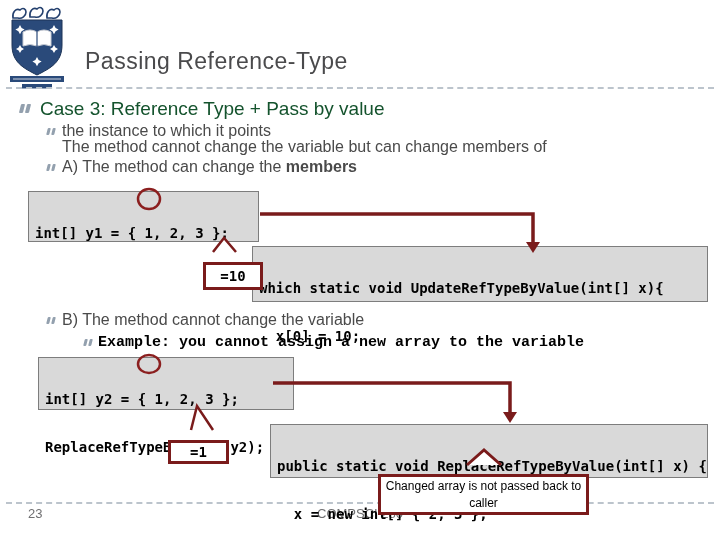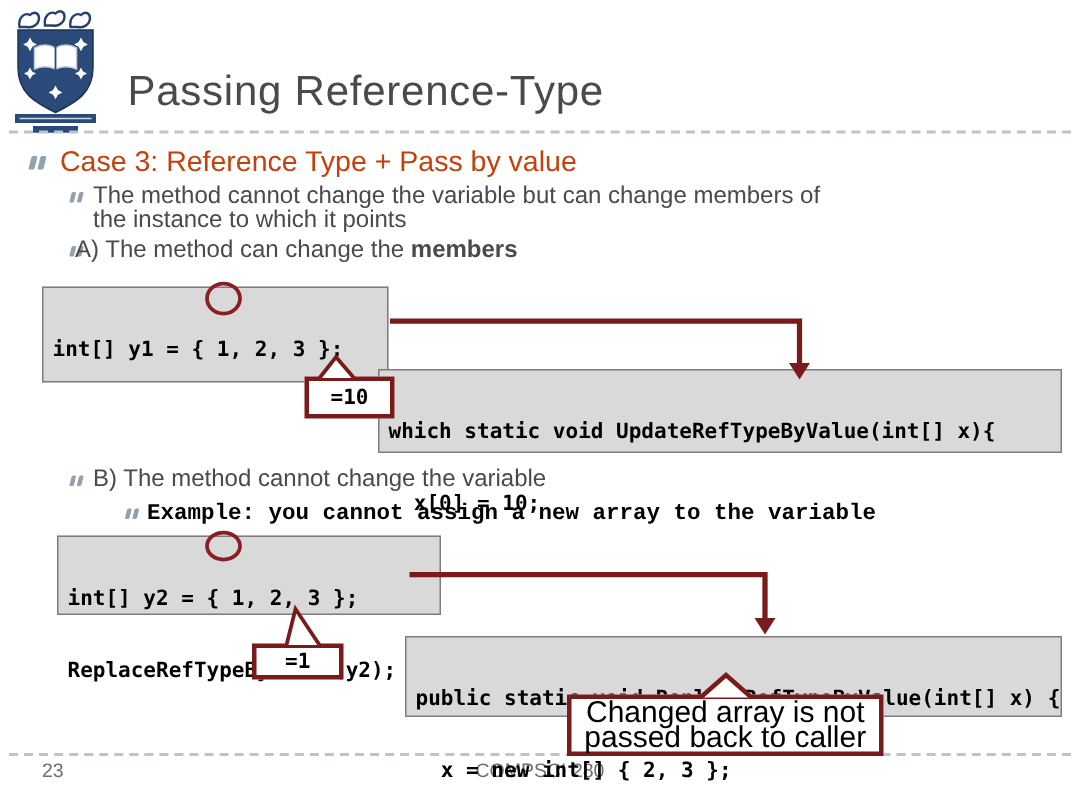--- a/index.html
+++ b/index.html
@@ -1,41 +1,41 @@
 <!DOCTYPE html>
 <html><head>
 <meta charset="utf-8">
 <style>
   html,body{margin:0;padding:0;background:#fff;}
   #slide{
     position:relative;width:720px;height:540px;background:#ffffff;
     font-family:"Liberation Sans",sans-serif;overflow:hidden;
   }
   .dashline{position:absolute;left:6px;right:6px;border-top:2px dashed #bcc4cc;height:0;}
-  #title{position:absolute;left:85px;top:44px;font-size:28px;line-height:34px;color:#4a4a4c;letter-spacing:.5px;}
+  #title{position:absolute;left:85px;top:44px;font-size:23px;line-height:34px;color:#4a4a4c;letter-spacing:.5px;}
   .bullet-text{position:absolute;color:#454547;}
-  .heading{font-size:19px;line-height:24px;color:#c2410c;}
+  .heading{font-size:19px;line-height:24px;color:#14532d;}
   .sub{font-size:16px;line-height:16px;color:#4a4a4a;}
   .example{font-size:15px;font-weight:bold;color:#000;font-family:Liberation Mono, monospace;}
   .qm{position:absolute;}
   .qm i{position:absolute;top:0;background:#93a0ae;transform:skewX(-14deg);border-radius:1px;}
   .qm.lg{width:13px;height:9px;}
   .qm.lg i{width:4px;height:9px;}
   .qm.lg i:nth-child(1){left:0;} .qm.lg i:nth-child(2){left:6px;}
   .qm.sm{width:10px;height:7px;}
   .qm.sm i{width:3px;height:7px;}
   .qm.sm i:nth-child(1){left:0;} .qm.sm i:nth-child(2){left:5px;}
   .code{
     position:absolute;background:#d9d9d9;border:1px solid #7d7d7d;box-sizing:border-box;
     font-family:"DejaVu Sans Mono",monospace;font-weight:bold;font-size:14px;line-height:16px;
     color:#000;white-space:pre;padding:1px 0 1px 6px;z-index:1;
   }
   .callout{
     position:absolute;background:#fff;border:3px solid #7a1b1b;box-sizing:border-box;
-    text-align:center;color:#000;z-index:4;
+    text-align:center;color:#000;z-index:4;margin-top:11px;
   }
   .callout.mono{font-family:"DejaVu Sans Mono",monospace;font-weight:bold;font-size:14px;}
   #overlay{position:absolute;left:0;top:0;width:720px;height:540px;z-index:5;pointer-events:none;}
   .footer-text{position:absolute;font-size:13px;color:#6f6f71;}
 </style>
 </head>
 <body>
 
 <div id="slide">
 
@@ -69,31 +69,31 @@
       <i></i>
       <i></i>
     </span>
   <div class="bullet-text heading" style="left:40px;top:97px">Case 3: Reference Type + Pass by value</div>
 
   <span class="qm sm" style="left:47px;top:128px">
       <i></i>
       <i></i>
     </span>
   <div class="bullet-text sub" style="left:62px;top:123px">
+    <div>the instance to which it points</div>
     <div>The method cannot change the variable but can change members of</div>
-    <div>the instance to which it points</div>
   </div>
 
   <span class="qm sm" style="left:47px;top:164px">
       <i></i>
       <i></i>
     </span>
-  <div class="bullet-text sub" style="left:50px;top:159px"><span>A) The method can change the </span><b>members</b></div>
+  <div class="bullet-text sub" style="left:62px;top:159px"><span>A) The method can change the </span><b>members</b></div>
 
-  <div class="code" style="left:28px;top:191px;width:231px;height:64px">
+  <div class="code" style="left:28px;top:191px;width:231px;height:51px">
     <div>int[] y1 = { 1, 2, 3 };</div>
   </div>
 
   <div class="code" style="left:252px;top:246px;width:456px;height:56px">
     <div>which static void UpdateRefTypeByValue(int[] x){</div>
     <div>  x[0] = 10;</div>
     <div>}</div>
   </div>
 
   <div class="callout mono" style="left:203px;top:251px;width:60px;height:28px;line-height:23px">=10</div>
@@ -116,21 +116,21 @@
   </div>
 
   <div class="code" style="left:270px;top:424px;width:438px;height:54px">
     <div>public static void ReplaceRefTypeByValue(int[] x) {</div>
     <div>  x = new int[] { 2, 3 };</div>
     
   </div>
 
   <div class="callout mono" style="left:168px;top:429px;width:61px;height:24px;line-height:19px">=1</div>
 
-  <div class="callout" style="left:378px;top:463px;width:211px;height:41px;font-size:20px;line-height:17px;padding-top:1px">Changed array is not passed back to caller</div>
+  <div class="callout" style="left:378px;top:463px;width:211px;height:41px;font-size:12px;line-height:17px;padding-top:1px">Changed array is not passed back to caller</div>
 
   <div class="dashline" style="top:502px"></div>
   <div class="footer-text" style="left:28px;top:506px">23</div>
   <div class="footer-text" style="left:0;right:0;top:506px;text-align:center">COMPSCI 280</div>
 
   <svg id="overlay" viewBox="0 0 720 540">
 
     <ellipse cx="149" cy="199" rx="11" ry="10" fill="none" stroke="#8b1f1f" stroke-width="2.5"></ellipse>
 
     <ellipse cx="149" cy="364" rx="11" ry="9" fill="none" stroke="#8b1f1f" stroke-width="2.5"></ellipse>

